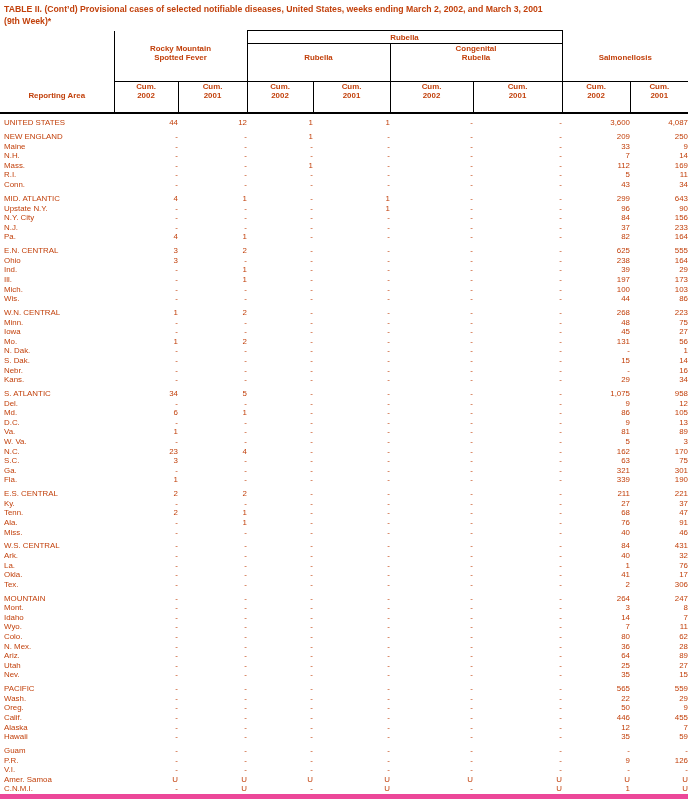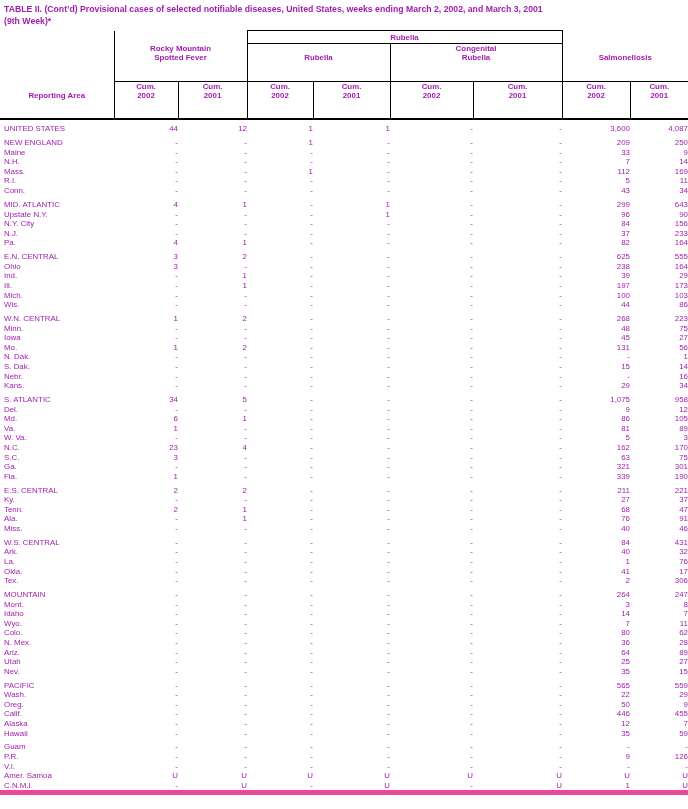--- a/index.html
+++ b/index.html
@@ -1,30 +1,30 @@
 <!DOCTYPE html>
 <html><head>
 <meta charset="utf-8">
 <style>
   html, body { margin:0; padding:0; background:#fff; }
   .page {
     position:relative; width:688px; height:809px; background:#ffffff;
-    font-family:"Liberation Sans", sans-serif; color:#a21caf;
+    font-family:"Liberation Sans", sans-serif; color:#c2410c;
     overflow:hidden;
   }
   .title { padding:4px 0 0 4px; font-weight:bold; font-size:8.7px; line-height:11.5px; white-space:nowrap; }
   table.main { border-collapse:collapse; table-layout:fixed; width:688px; margin-top:3px; border-bottom:5px solid #ec4899; }
   table.main td { padding:0; overflow:hidden; }
   thead td { font-weight:bold; font-size:7.9px; text-align:center; }
   tr.r1 { height:13px; }
   tr.r1 td { vertical-align:middle; }
   tr.r2 { height:20px; }
   tr.r2 td { vertical-align:bottom; line-height:9px; padding-bottom:19px; }
   tr.r3 { height:22px; }
-  tr.r3 td { vertical-align:bottom; line-height:9px; padding-bottom:18px; }
+  tr.r3 td { vertical-align:bottom; line-height:9px; padding-bottom:12px; }
   td.ra { text-align:center; padding-left:4px; }
   .bl { border-left:1px solid #000; }
   .br { border-right:1px solid #000; }
   .bt { border-top:1px solid #000; }
   .bb { border-bottom:1px solid #000; }
   .bb2 { border-bottom:2px solid #000; }
   tbody td { font-size:7.9px; height:9.6px; line-height:9.6px; white-space:nowrap; }
   tbody tr.gap td { height:4.25px; line-height:4.25px; font-size:1px; }
   tbody td.area { text-align:left; padding-left:4px; }
   tbody td.val { text-align:right; }
@@ -456,20 +456,31 @@
           <td class="val c0">6</td>
           <td class="val c1">1</td>
           <td class="val c2">-</td>
           <td class="val c3">-</td>
           <td class="val c4">-</td>
           <td class="val c5">-</td>
           <td class="val c6">86</td>
           <td class="val c7">105</td>
         </tr>
         <tr>
+          <td class="area">D.C.</td>
+          <td class="val c0">-</td>
+          <td class="val c1">-</td>
+          <td class="val c2">-</td>
+          <td class="val c3">-</td>
+          <td class="val c4">-</td>
+          <td class="val c5">-</td>
+          <td class="val c6">9</td>
+          <td class="val c7">13</td>
+        </tr>
+        <tr>
           <td class="area">Va.</td>
           <td class="val c0">1</td>
           <td class="val c1">-</td>
           <td class="val c2">-</td>
           <td class="val c3">-</td>
           <td class="val c4">-</td>
           <td class="val c5">-</td>
           <td class="val c6">81</td>
           <td class="val c7">89</td>
         </tr>

